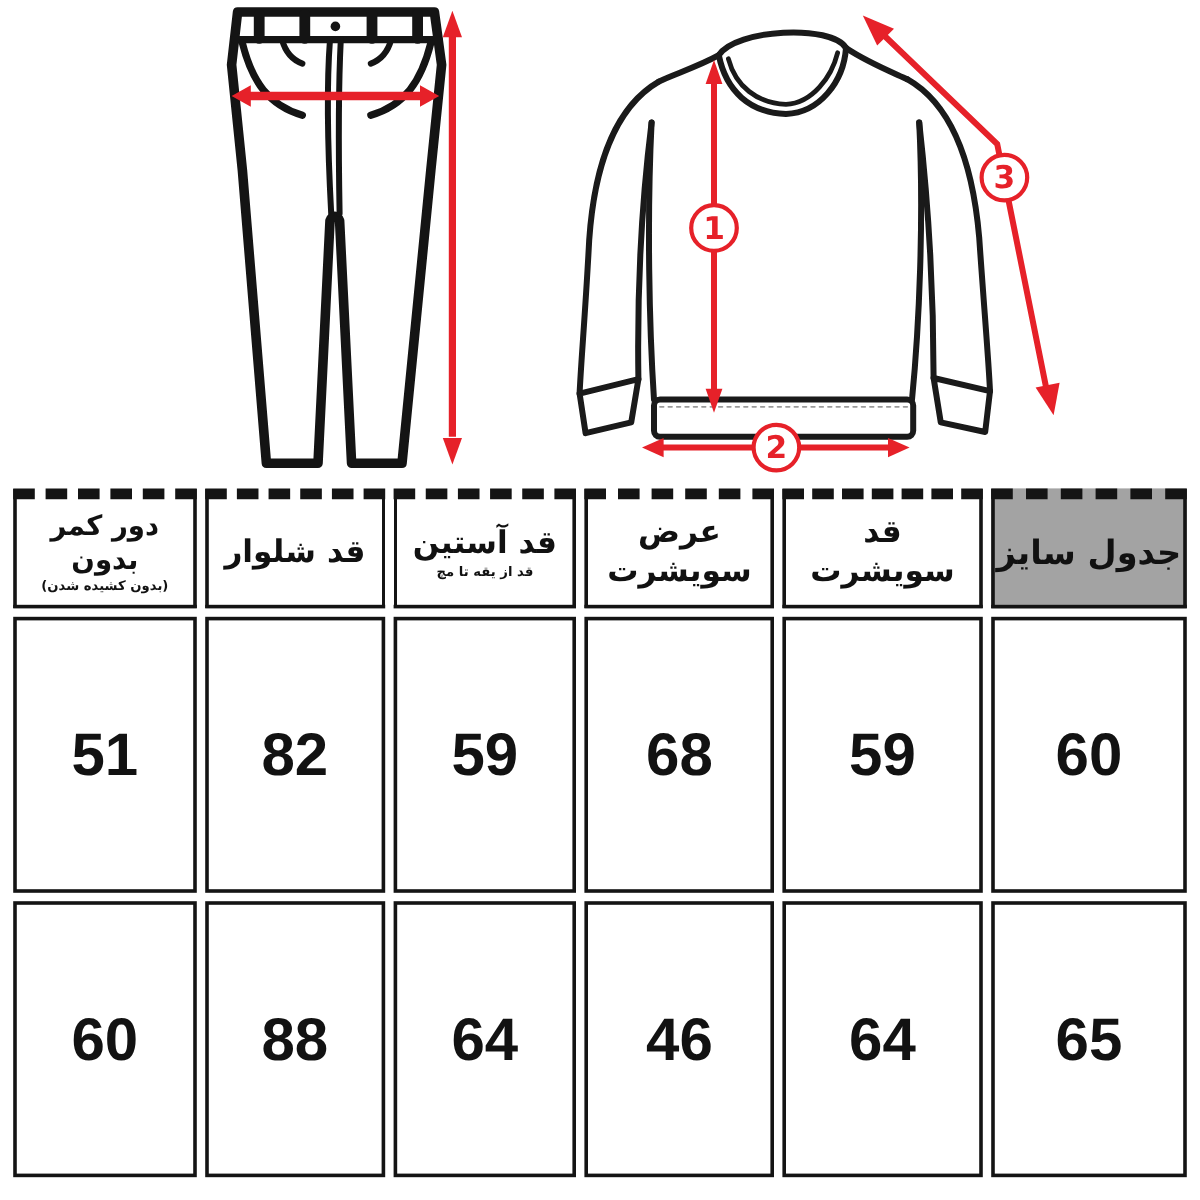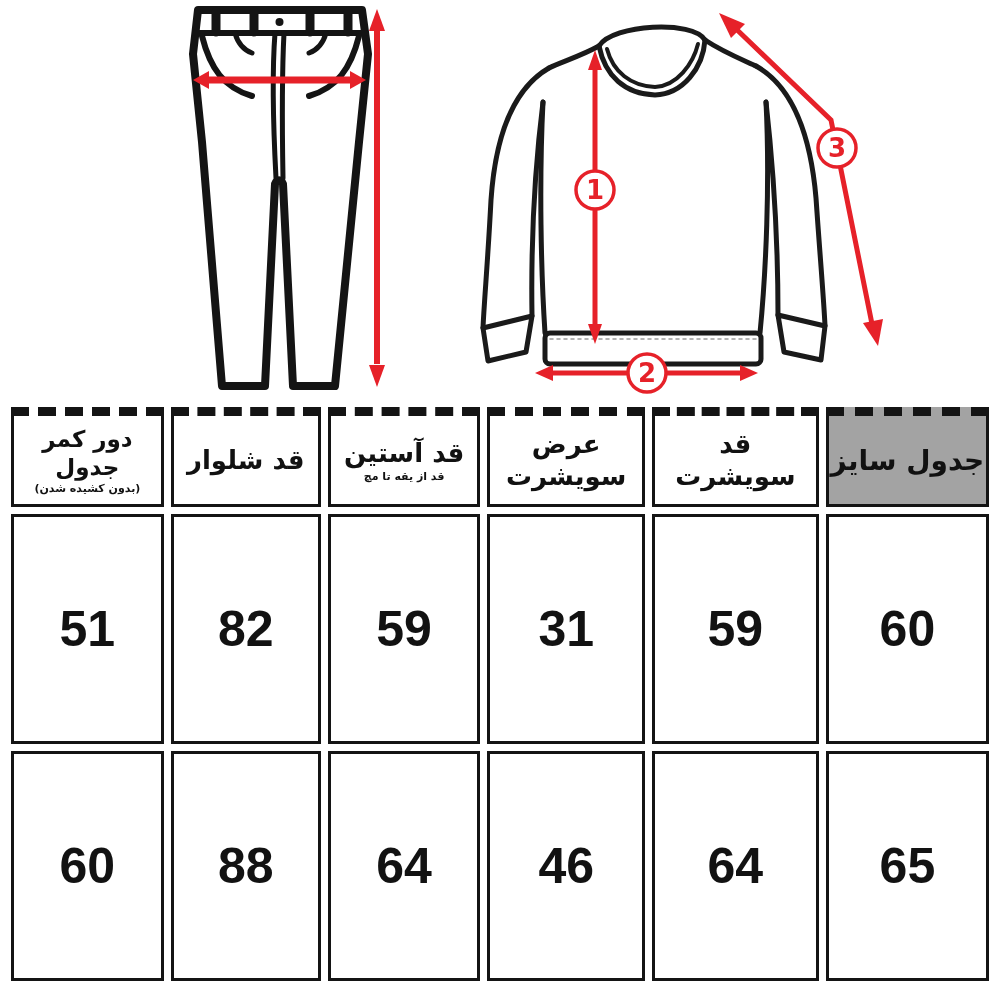--- a/index.html
+++ b/index.html
@@ -105,21 +105,21 @@
         <col style="width:16.2%">
           <col style="width:15.9%">
           <col style="width:16.2%">
         <col style="width:16.7%">
           <col style="width:17.7%">
           <col style="width:17.3%">
       </colgroup>
       <thead>
         <tr>
           <th class="col-waist">
-            <div class="h-main">دور کمر جدول</div>
+            <div class="h-main">دور کمر بدون</div>
             <div class="h-sub">(بدون کشیده شدن)</div>
           </th>
           <th>
             <div class="h-main">قد شلوار</div>
           </th>
           <th>
             <div class="h-main">قد آستین</div>
             <div class="h-sub">قد از یقه تا مچ</div>
           </th>
           <th>
@@ -131,21 +131,21 @@
           <th class="highlight">
             <div class="h-main">جدول سایز</div>
           </th>
         </tr>
       </thead>
       <tbody>
         <tr>
           <td>51</td>
           <td>82</td>
           <td>59</td>
-          <td>31</td>
+          <td>68</td>
           <td>59</td>
           <td>60</td>
         </tr>
         <tr>
           <td>60</td>
           <td>88</td>
           <td>64</td>
           <td>46</td>
           <td>64</td>
           <td>65</td>

